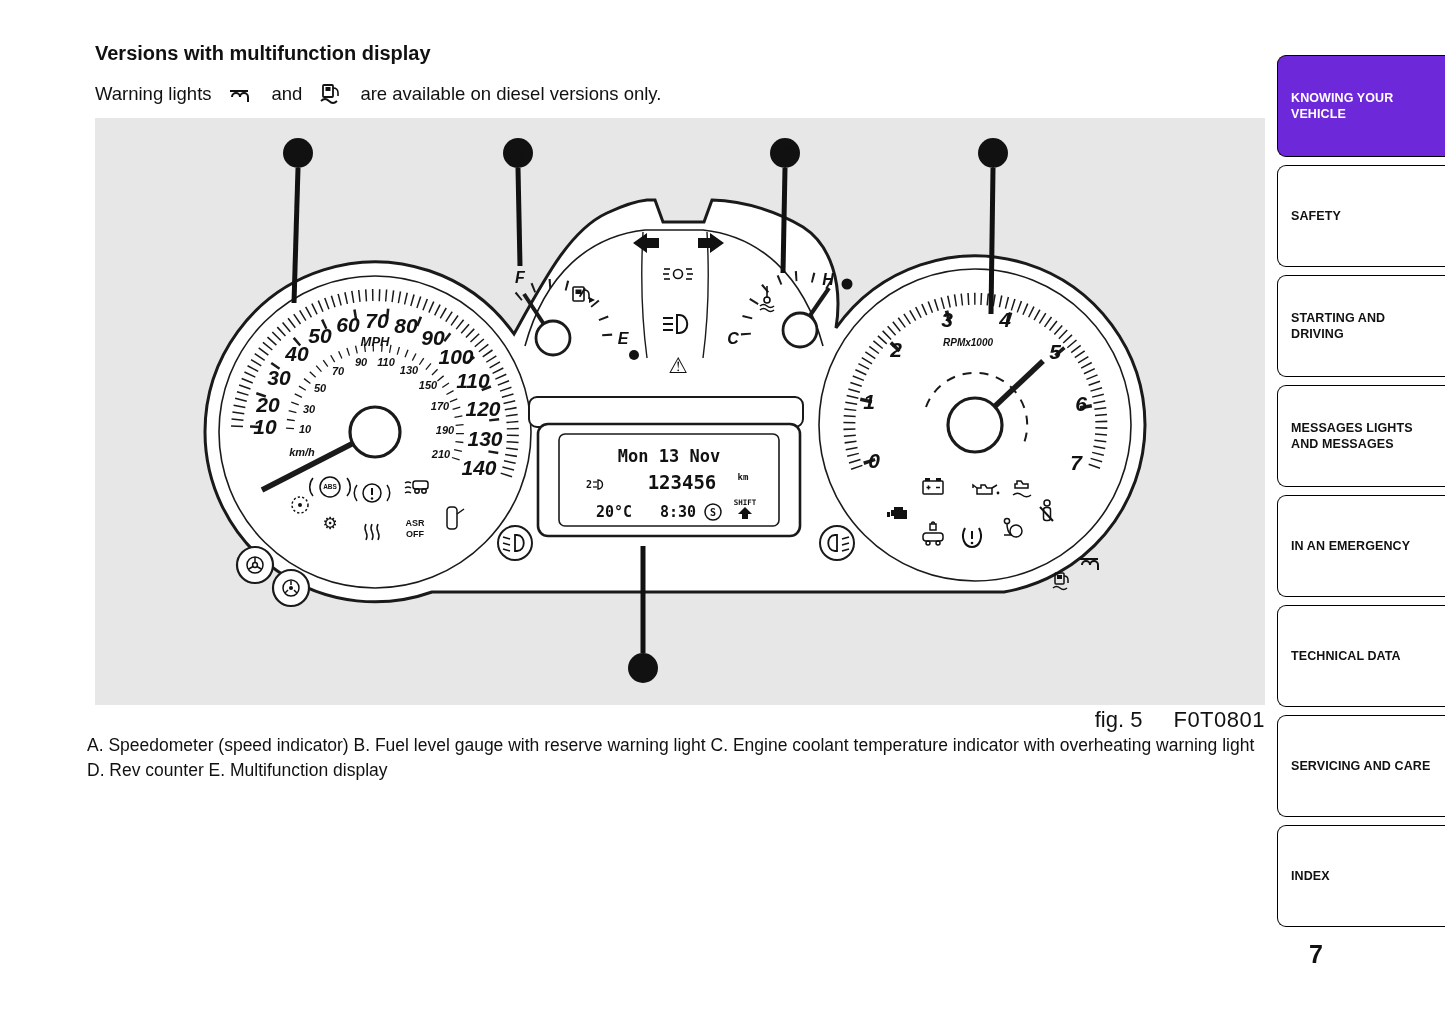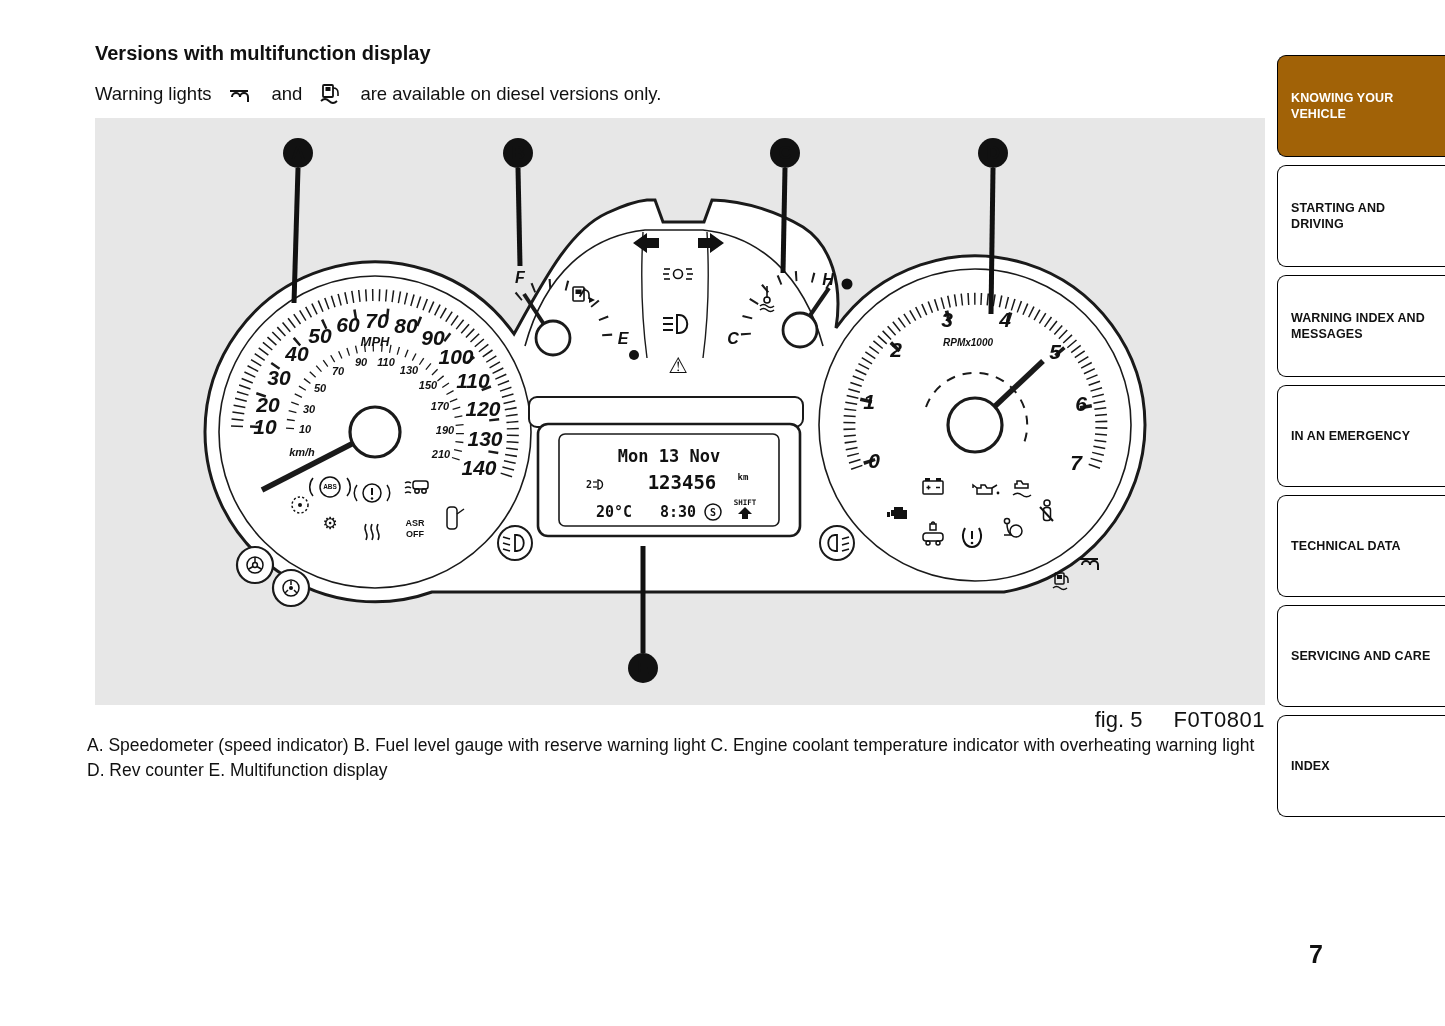--- a/index.html
+++ b/index.html
@@ -15,21 +15,21 @@
   .figrow{position:absolute;left:95px;top:707px;width:1170px;display:flex;justify-content:flex-end;font-size:22px;}
   .figcode{font-weight:400;letter-spacing:0.5px;padding-left:31px;}
   .caption{position:absolute;left:87px;top:733px;width:1178px;font-size:17.5px;line-height:1.45;}
   .sidebar{position:absolute;top:55px;right:0;width:168px;}
   .tab{
     box-sizing:border-box;height:102px;margin-bottom:8px;background:#fff;
     border:1.6px solid #000;border-right:none;border-radius:9px 0 0 9px;
     display:flex;align-items:center;padding:6px 8px 6px 13px;
     font-size:12.5px;font-weight:700;line-height:1.3;letter-spacing:0.1px;
   }
-  .tab.active{background:#a16207;color:#fff;border-color:#000;}
+  .tab.active{background:#6d28d9;color:#fff;border-color:#000;}
   .pagenum{position:absolute;right:122px;top:940px;font-size:25px;font-weight:700;}
   text{font-family:"Liberation Sans",sans-serif;fill:#111;}
   .lcd{font-family:"DejaVu Sans Mono",monospace;font-weight:700;}
   .dialnum{font-weight:700;font-style:italic;}
 </style>
 </head>
 <body>
 
 <div class="title">Versions with multifunction display</div>
 
@@ -377,24 +377,27 @@
   <span class="figcode">F0T0801</span>
 </div>
 
 <div class="caption">A. Speedometer (speed indicator) B. Fuel level gauge with reserve warning light C. Engine coolant temperature indicator with overheating warning light D. Rev counter E. Multifunction display</div>
 
 <div class="sidebar">
   <div class="tab active">
     <span>KNOWING YOUR VEHICLE</span>
   </div>
   <div class="tab">
+    <span>SAFETY</span>
+  </div>
+  <div class="tab">
     <span>STARTING AND DRIVING</span>
   </div>
   <div class="tab">
-    <span>WARNING INDEX AND MESSAGES</span>
+    <span>MESSAGES LIGHTS AND MESSAGES</span>
   </div>
   <div class="tab">
     <span>IN AN EMERGENCY</span>
   </div>
   <div class="tab">
     <span>TECHNICAL DATA</span>
   </div>
   <div class="tab">
     <span>SERVICING AND CARE</span>
   </div>

